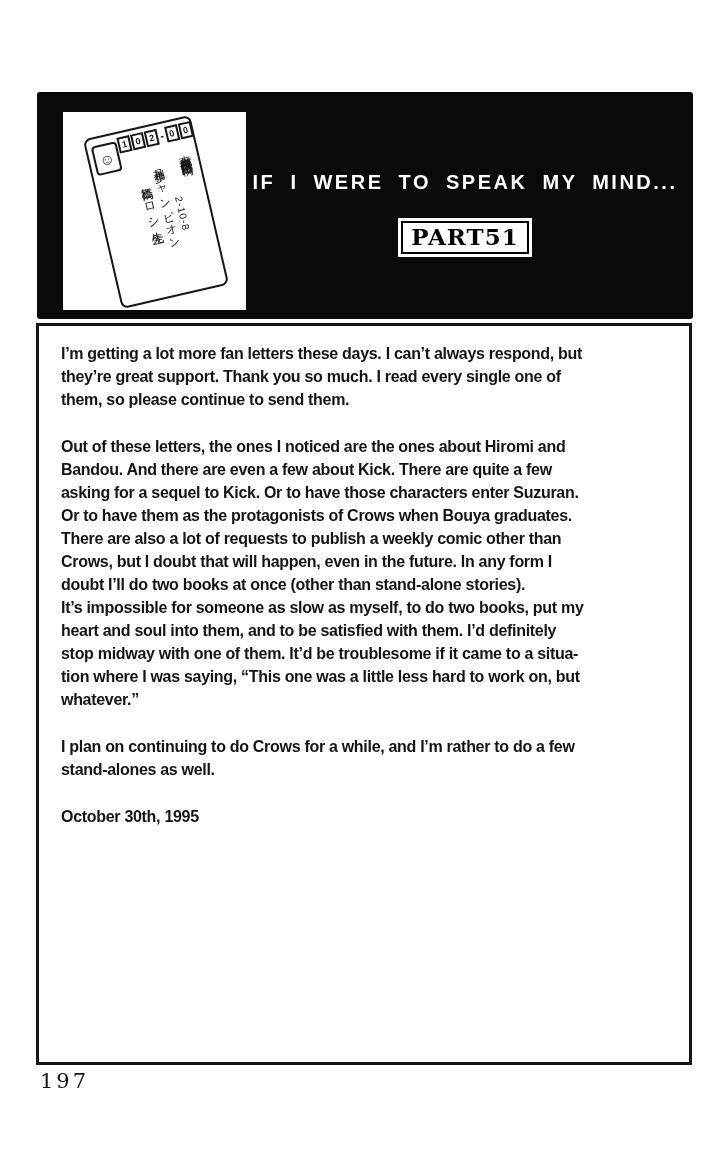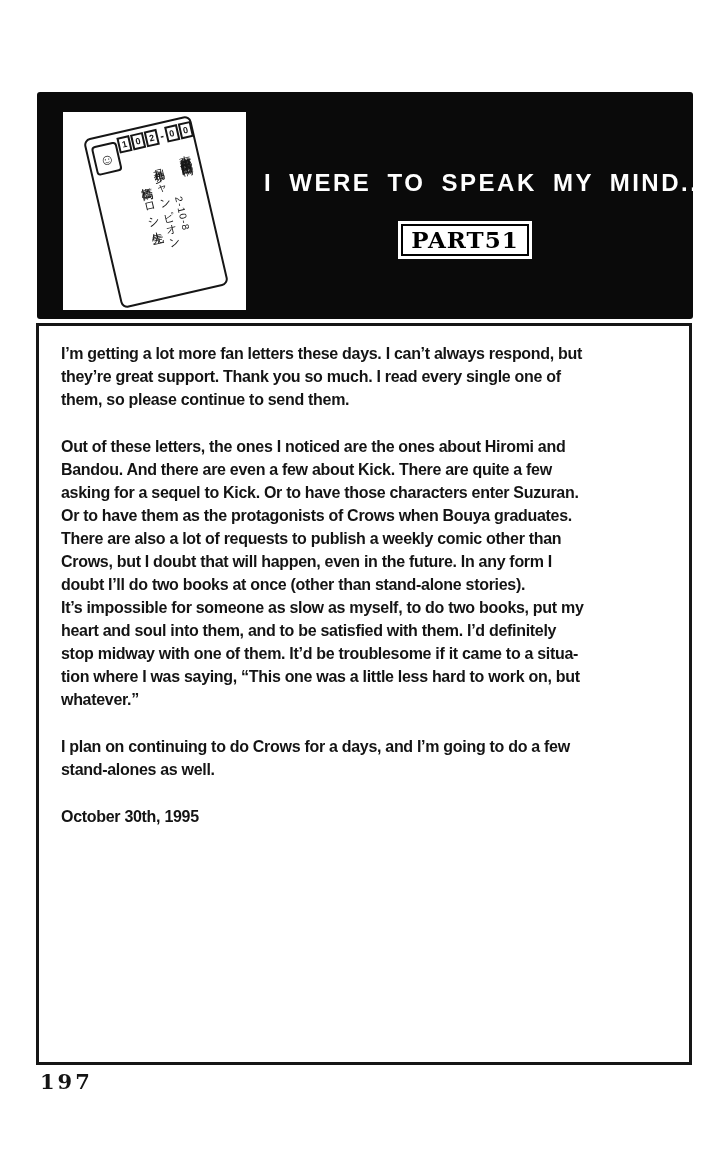--- a/index.html
+++ b/index.html
@@ -46,21 +46,21 @@
   .addr-1 { padding-top:50px; font-size:10px; }
   .addr-2 { padding-top:10px; font-size:11px; }
   .addr-3 { padding-top:24px; }
 
   .title-block {
     position:absolute; left:200px; right:0; top:0; bottom:0;
     display:flex; flex-direction:column; align-items:center; justify-content:center;
     gap:15px; padding-top:14px;
   }
   .banner-title {
-    color:#ffffff; font-weight:bold; font-size:24px;
+    color:#ffffff; font-weight:bold; font-size:20px;
     letter-spacing:2.5px; word-spacing:7px; white-space:nowrap;
   }
   .part-badge {
     background:#ffffff; color:#000000;
     font-family:"DejaVu Serif", serif; font-weight:bold; font-size:23px;
     letter-spacing:1px; line-height:1.15; padding:1px 8px;
     border:2px solid #000000; box-shadow:0 0 0 3px #ffffff;margin-top:12px;
   }
 
   
@@ -71,21 +71,20 @@
     color:#141414; font-size:16px; line-height:23px; font-weight:bold;
     letter-spacing:-0.3px;
   }
   .letter-box p { margin:0 0 24px 0; white-space:pre-line; }
 
   
   .page-number {
     position:absolute; left:40px; top:1069px;
     font-family:"DejaVu Serif", serif; font-size:21px; letter-spacing:3px;
     color:#141414;
-    font-weight:bold;
   }
 </style>
 </head>
 <body>
 
 <div class="page">
 
   <div class="banner">
 
     <div class="envelope-panel">
@@ -126,20 +125,20 @@
 asking for a sequel to Kick. Or to have those characters enter Suzuran.
 Or to have them as the protagonists of Crows when Bouya graduates.
 There are also a lot of requests to publish a weekly comic other than
 Crows, but I doubt that will happen, even in the future. In any form I
 doubt I’ll do two books at once (other than stand-alone stories).
 It’s impossible for someone as slow as myself, to do two books, put my
 heart and soul into them, and to be satisfied with them. I’d definitely
 stop midway with one of them. It’d be troublesome if it came to a situa-
 tion where I was saying, “This one was a little less hard to work on, but
 whatever.”</p>
-    <p>I plan on continuing to do Crows for a days, and I’m going to do a few
+    <p>I plan on continuing to do Crows for a while, and I’m rather to do a few
 stand-alones as well.</p>
     <p class="date">October 30th, 1995</p>
   </div>
 
   <div class="page-number">197</div>
 
 </div>
 
 </body></html>

